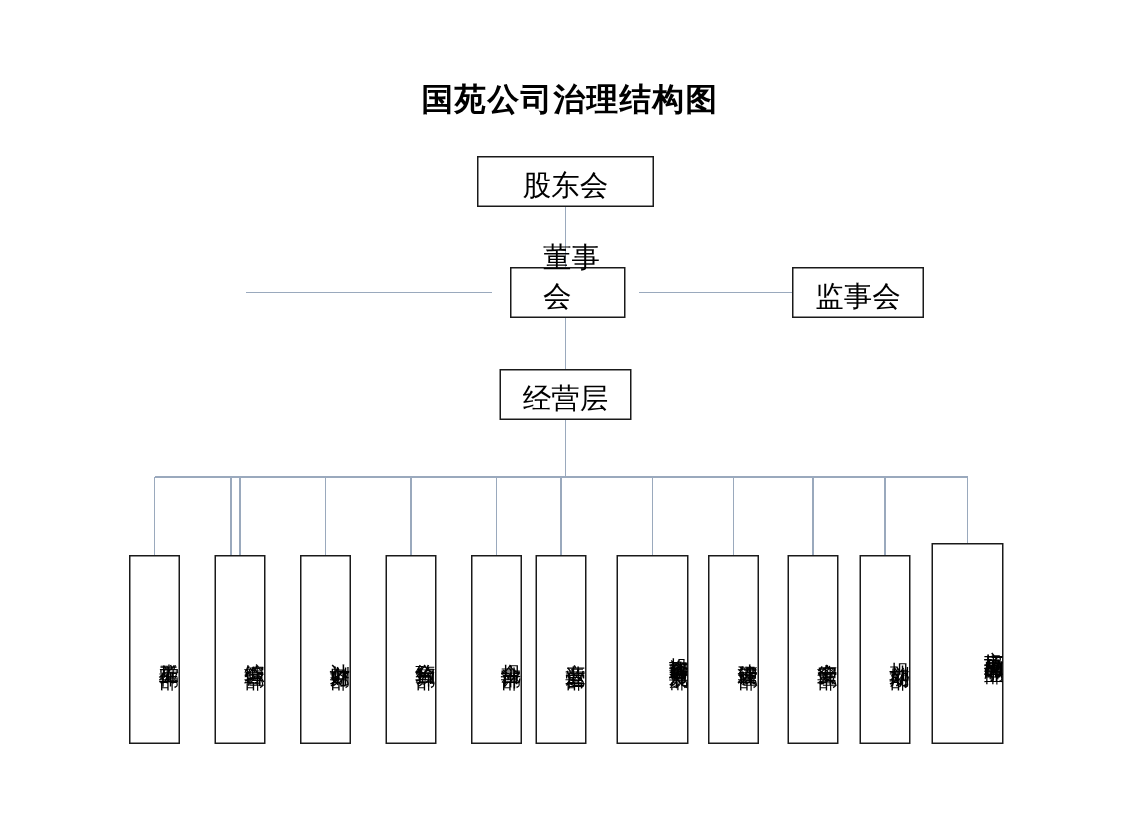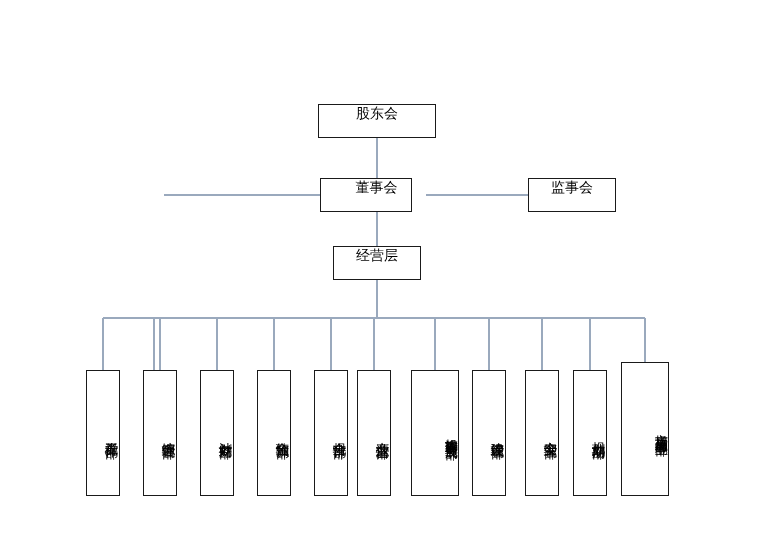--- a/index.html
+++ b/index.html
@@ -31,23 +31,23 @@
     font-weight: bold;
     letter-spacing: 1px;
     color: #000;
   }
   .node {
     position: absolute;
     box-sizing: border-box;
     border: 1px solid #1a1a1a;
     background: #ffffff;
     display: flex;
-    align-items: flex-start;
+    align-items: flex-end;
     justify-content: center;
-    font-size: 14px;
+    font-size: 19px;
     color: #000;
     z-index: 3;
   }
   .node.vertical {
     writing-mode: vertical-rl;
     text-orientation: upright;
     letter-spacing: 1px;
     line-height: 1.15;
     padding: 6px 0;
     font-size: 13.5px;
@@ -66,20 +66,21 @@
     width: 760px;
     height: 557px;
     z-index: 1;
   }
 </style>
 </head>
 <body>
 
 <div id="chart-root">
 
+  <div class="title">国苑公司治理结构图</div>
 
   <svg class="lines" viewBox="0 0 760 557">
     <g stroke="#9aa9bd" stroke-width="1.2" fill="none" shape-rendering="crispEdges">
 
       <line x1="377" y1="138" x2="377" y2="178"></line>
 
       <line x1="164" y1="195" x2="328" y2="195"></line>
       <line x1="426" y1="195" x2="528" y2="195"></line>
 
       <line x1="377" y1="212" x2="377" y2="246"></line>
@@ -102,21 +103,21 @@
 
       <line x1="103" y1="318" x2="103" y2="370"></line>
       <line x1="103" y1="318" x2="154" y2="318"></line>
     </g>
   </svg>
 
   <div class="node" style="left:318px; top:104px; width:118px; height:34px;">
     <span class="lbl">股东会</span>
   </div>
 
-  <div class="node" style="left:320px; top:178px; width:92px; height:34px;padding-left:21px;">
+  <div class="node" style="left:340px; top:178px; width:77px; height:34px;padding-left:21px;">
     <span class="lbl">董事会</span>
   </div>
   <div class="node" style="left:333px; top:246px; width:88px; height:34px;">
     <span class="lbl">经营层</span>
   </div>
 
   <div class="node" style="left:528px; top:178px; width:88px; height:34px;">
     <span class="lbl">监事会</span>
   </div>
 

